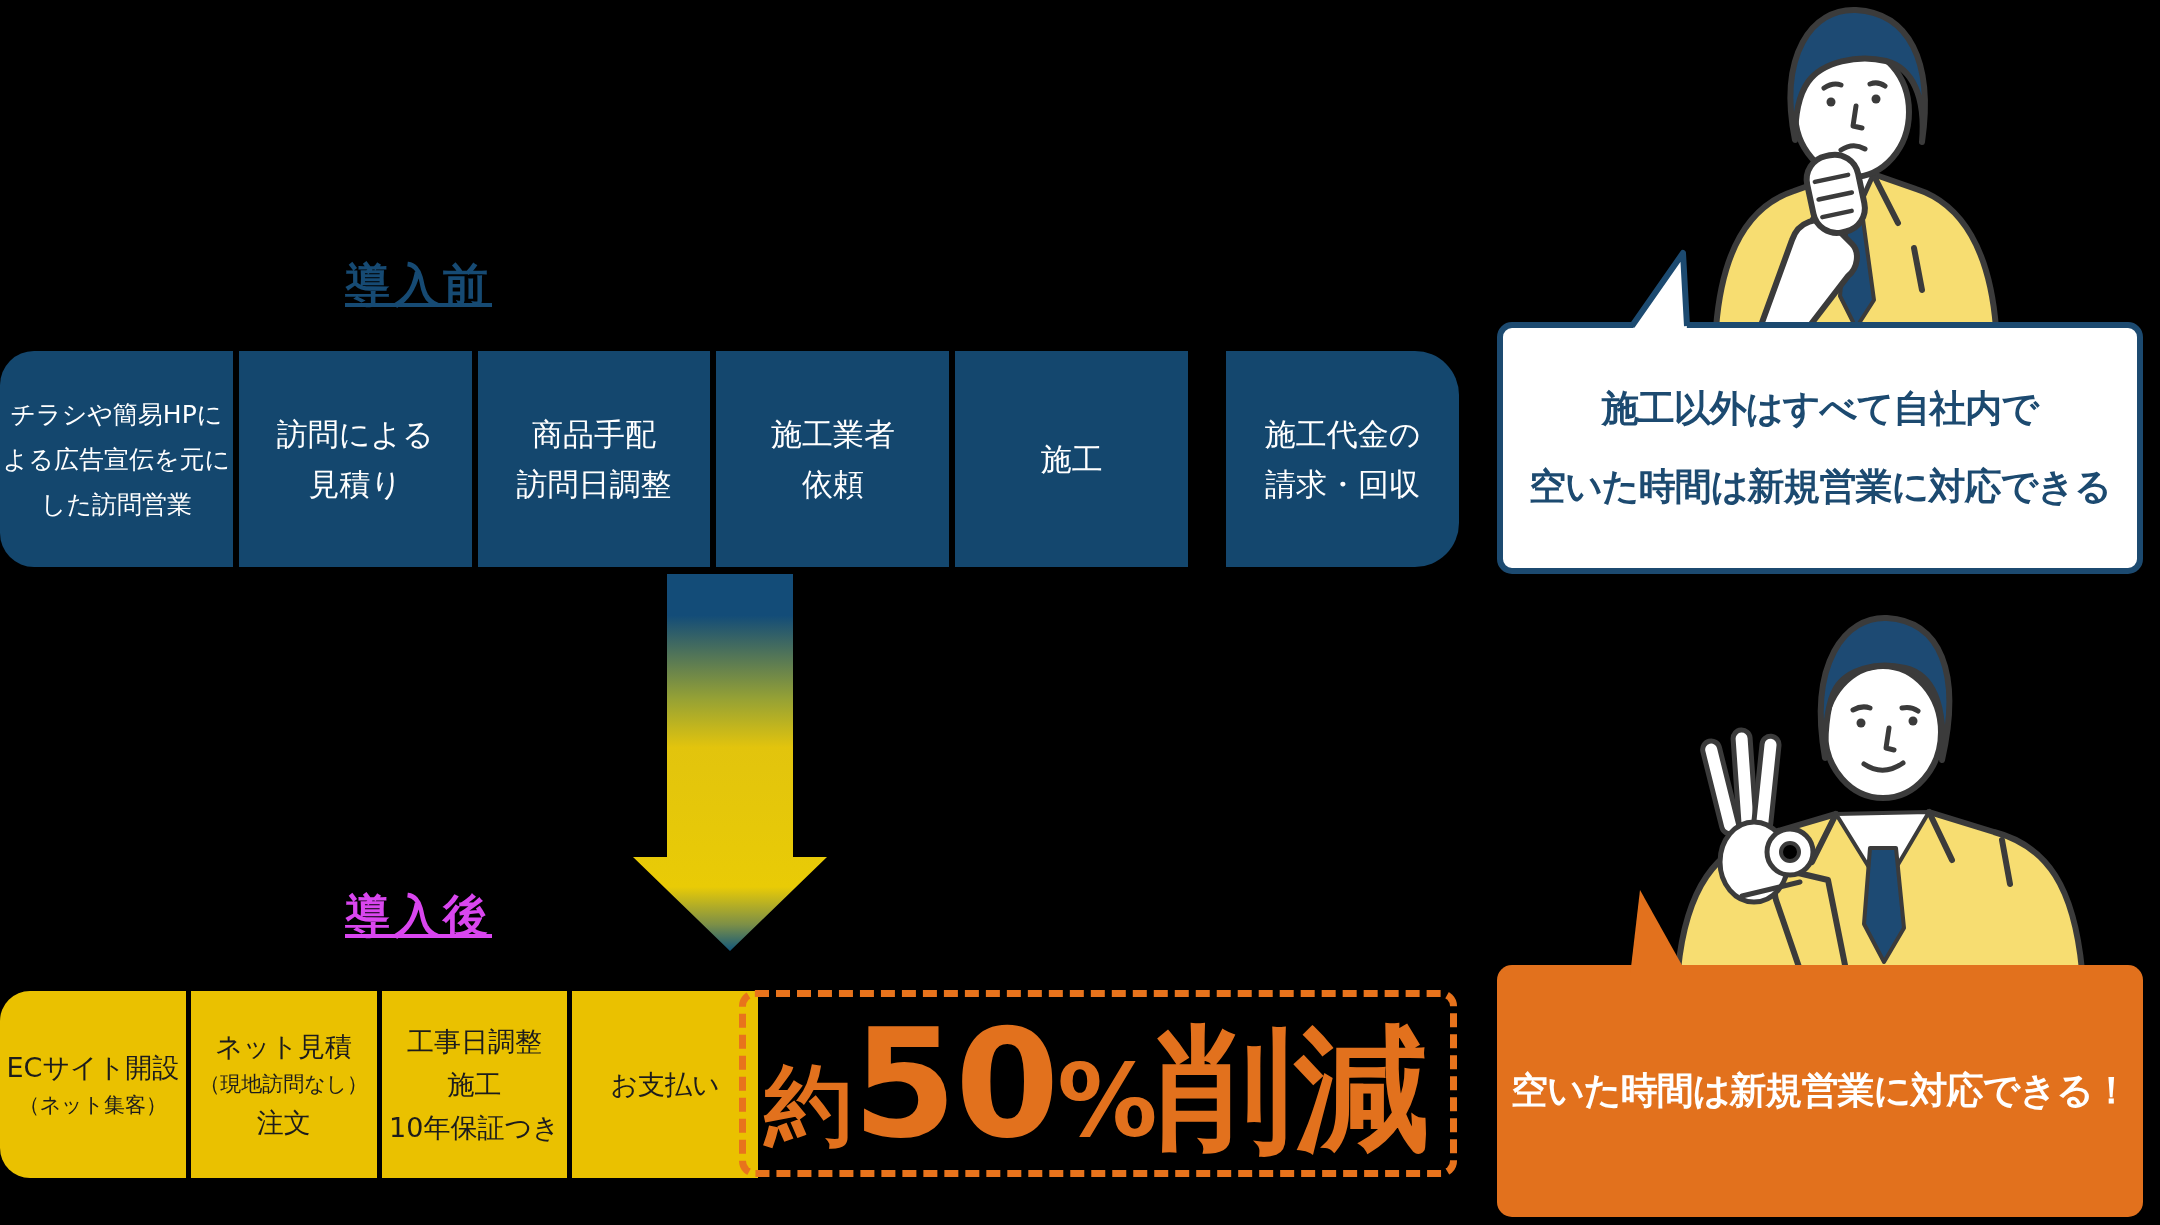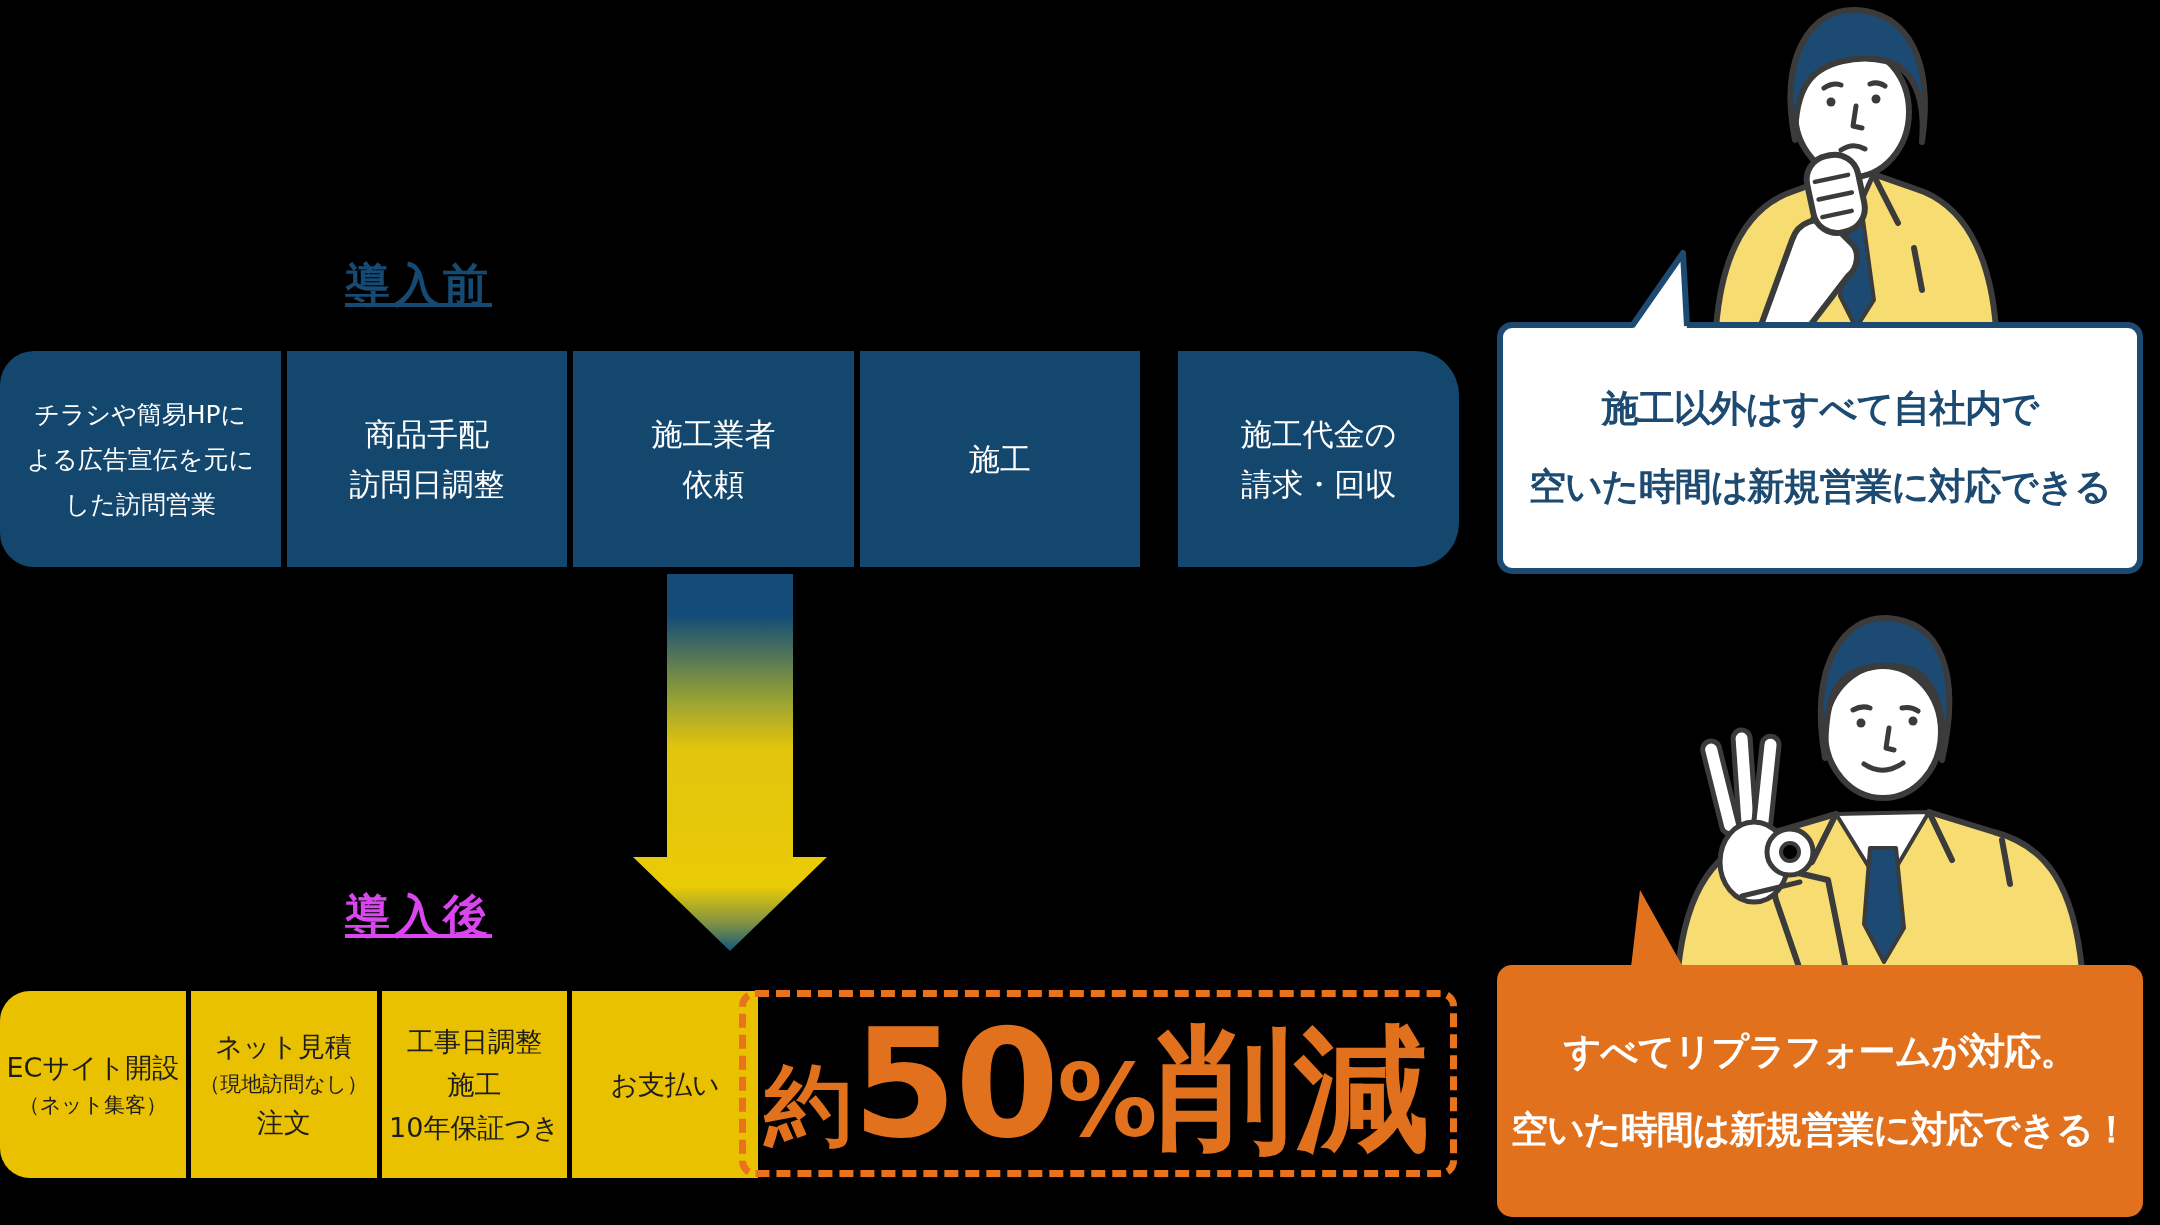--- a/index.html
+++ b/index.html
@@ -116,20 +116,24 @@
 
 <div class="abs sec-title title-before">導入前</div>
 
 <div class="abs row row-before">
   <div class="step small-text">
     <span class="line">チラシや簡易HPに</span>
     <span class="line">よる広告宣伝を元に</span>
     <span class="line">した訪問営業</span>
   </div>
   <div class="step">
+    <span class="line">訪問による</span>
+    <span class="line">見積り</span>
+  </div>
+  <div class="step">
     <span class="line">商品手配</span>
     <span class="line">訪問日調整</span>
   </div>
   <div class="step">
     <span class="line">施工業者</span>
     <span class="line">依頼</span>
   </div>
   <div class="step">
     <span class="line">施工</span>
   </div>
@@ -173,18 +177,17 @@
 <div class="abs bubble bubble-top">
   <span class="line">施工以外はすべて自社内で</span>
   <span class="line">空いた時間は新規営業に対応できる</span>
 </div>
 <svg class="abs tail tail-top" viewBox="0 0 80 100" width="80" height="100">
   <polygon points="14,90 65,13 69,90" fill="#ffffff"></polygon>
   <path d="M14,86 L65,13 L69,86" fill="none" stroke="#1c4a70" stroke-width="6" stroke-linejoin="round"></path>
 </svg>
 
 <div class="abs bubble bubble-bottom">
-  <span class="line">すべてリプラフォームが対応。</span>
   <span class="line">空いた時間は新規営業に対応できる！</span>
 </div>
 <svg class="abs tail tail-bottom" viewBox="0 0 90 90" width="90" height="90">
   <polygon points="18,88 28,2 76,88" fill="#e2711d"></polygon>
 </svg>
 
 </body></html>

